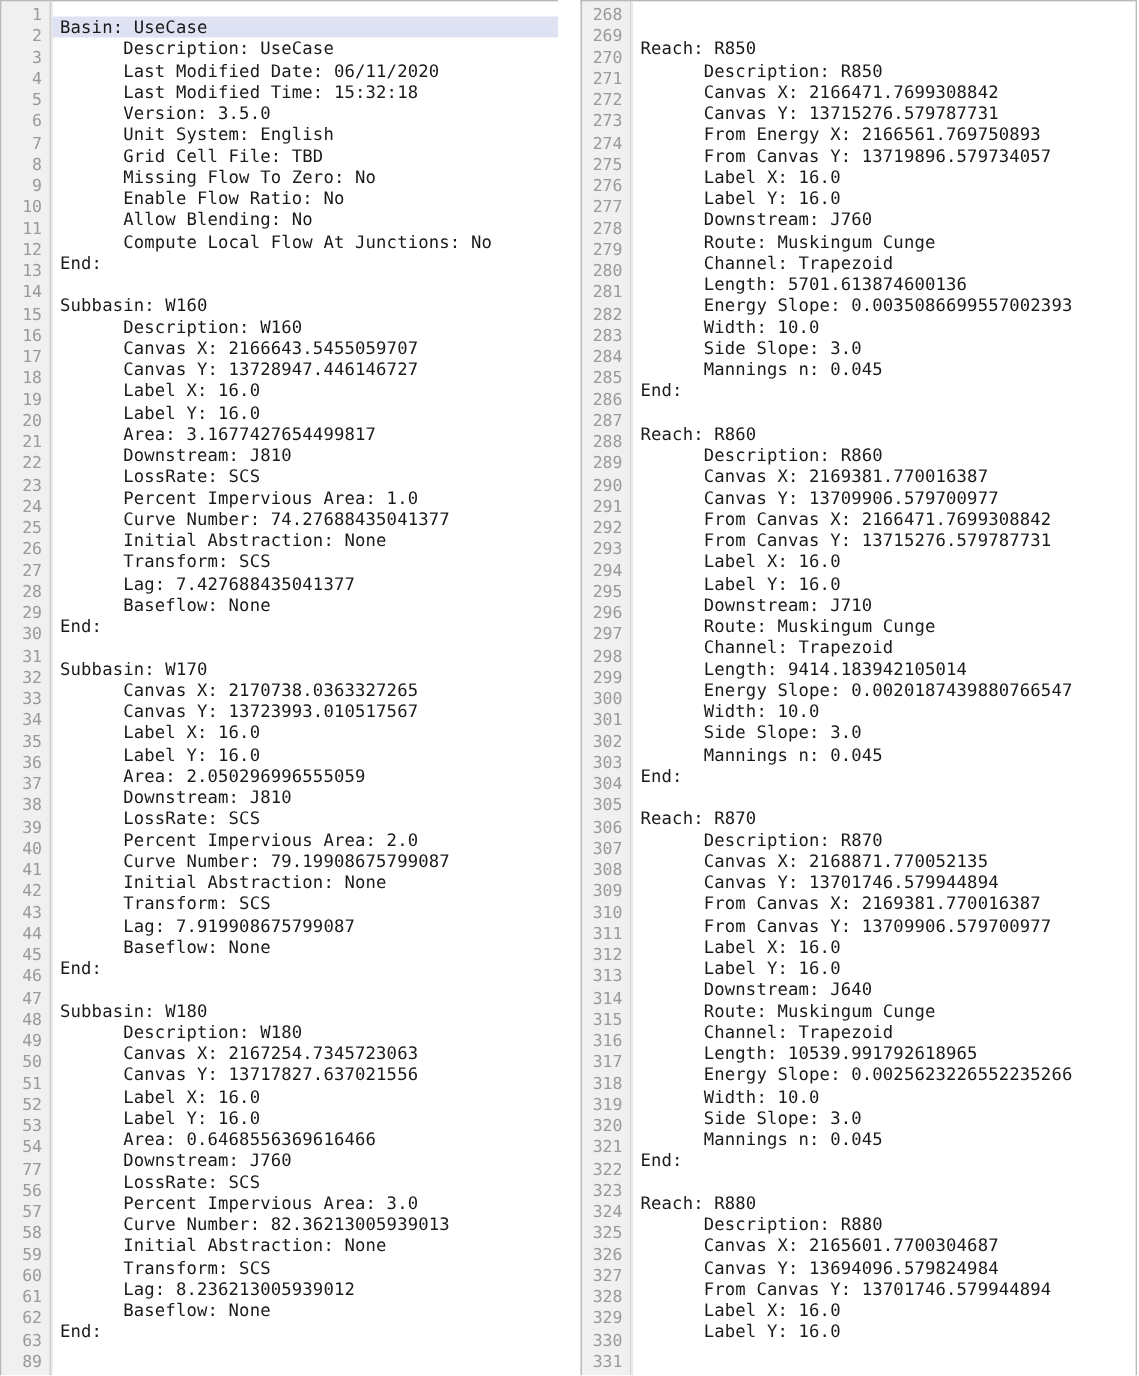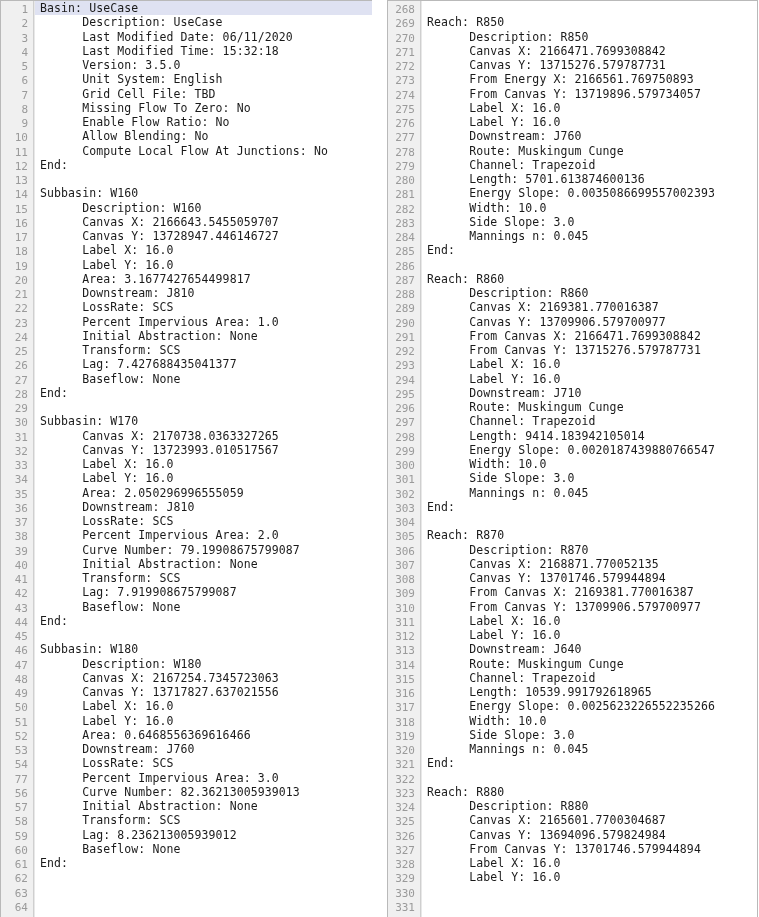--- a/index.html
+++ b/index.html
@@ -61,21 +61,21 @@
     height: 14.25px;
     line-height: 14.25px;
     font-size: 11px;
     color: #9a9a9a;
     padding-right: 5px;
     white-space: pre;
   }
   .code {
     flex: 1 1 auto;
     position: relative;
-    padding-top: 0;
+    padding-top: 10px;
     overflow: hidden;
     background: #ffffff;
   }
   .code .cl {
     display: block;
     height: 14.25px;
     line-height: 14.25px;
     font-size: 11.5px;
     color: #1a1a1a;
     white-space: pre;
@@ -165,21 +165,21 @@
         <span class="ln">54</span>
         <span class="ln">77</span>
         <span class="ln">56</span>
         <span class="ln">57</span>
         <span class="ln">58</span>
         <span class="ln">59</span>
         <span class="ln">60</span>
         <span class="ln">61</span>
         <span class="ln">62</span>
         <span class="ln">63</span>
-        <span class="ln">64</span>
+        <span class="ln">89</span>
         <span class="ln">65</span>
       </div>
     <div class="code">
       <div class="guide" style="left:0px;"></div>
     <span class="cl hl">Basin: UseCase</span>
         <span class="cl">      Description: UseCase</span>
         <span class="cl">      Last Modified Date: 06/11/2020</span>
         <span class="cl">      Last Modified Time: 15:32:18</span>
         <span class="cl">      Version: 3.5.0</span>
         <span class="cl">      Unit System: English</span>
@@ -193,20 +193,21 @@
         <span class="cl">Subbasin: W160</span>
         <span class="cl">      Description: W160</span>
         <span class="cl">      Canvas X: 2166643.5455059707</span>
         <span class="cl">      Canvas Y: 13728947.446146727</span>
         <span class="cl">      Label X: 16.0</span>
         <span class="cl">      Label Y: 16.0</span>
         <span class="cl">      Area: 3.1677427654499817</span>
         <span class="cl">      Downstream: J810</span>
         <span class="cl">      LossRate: SCS</span>
         <span class="cl">      Percent Impervious Area: 1.0</span>
+        <span class="cl">      Curve Number: 74.27688435041377</span>
         <span class="cl">      Initial Abstraction: None</span>
         <span class="cl">      Transform: SCS</span>
         <span class="cl">      Lag: 7.427688435041377</span>
         <span class="cl">      Baseflow: None</span>
         <span class="cl">End:</span>
         <span class="cl"></span>
         <span class="cl">Subbasin: W170</span>
         <span class="cl">      Canvas X: 2170738.0363327265</span>
         <span class="cl">      Canvas Y: 13723993.010517567</span>
         <span class="cl">      Label X: 16.0</span>

